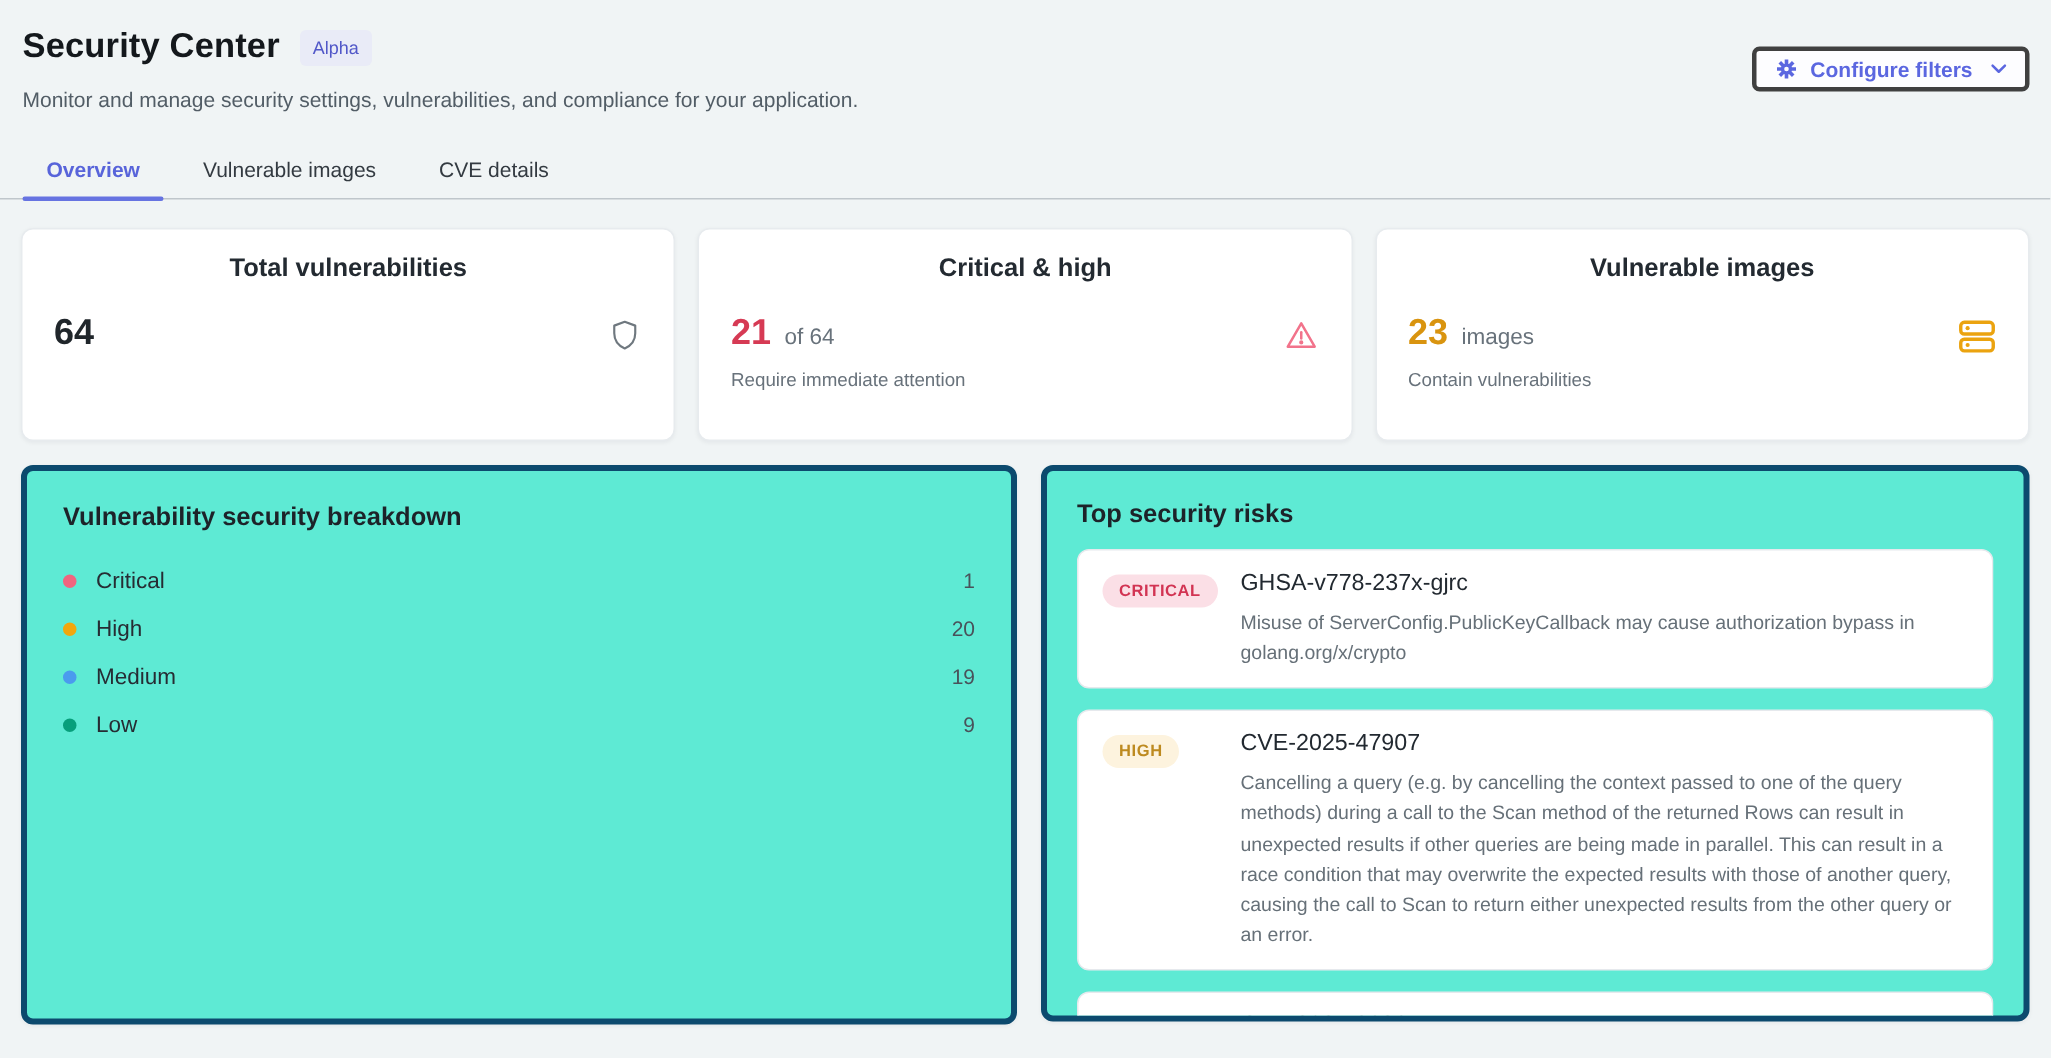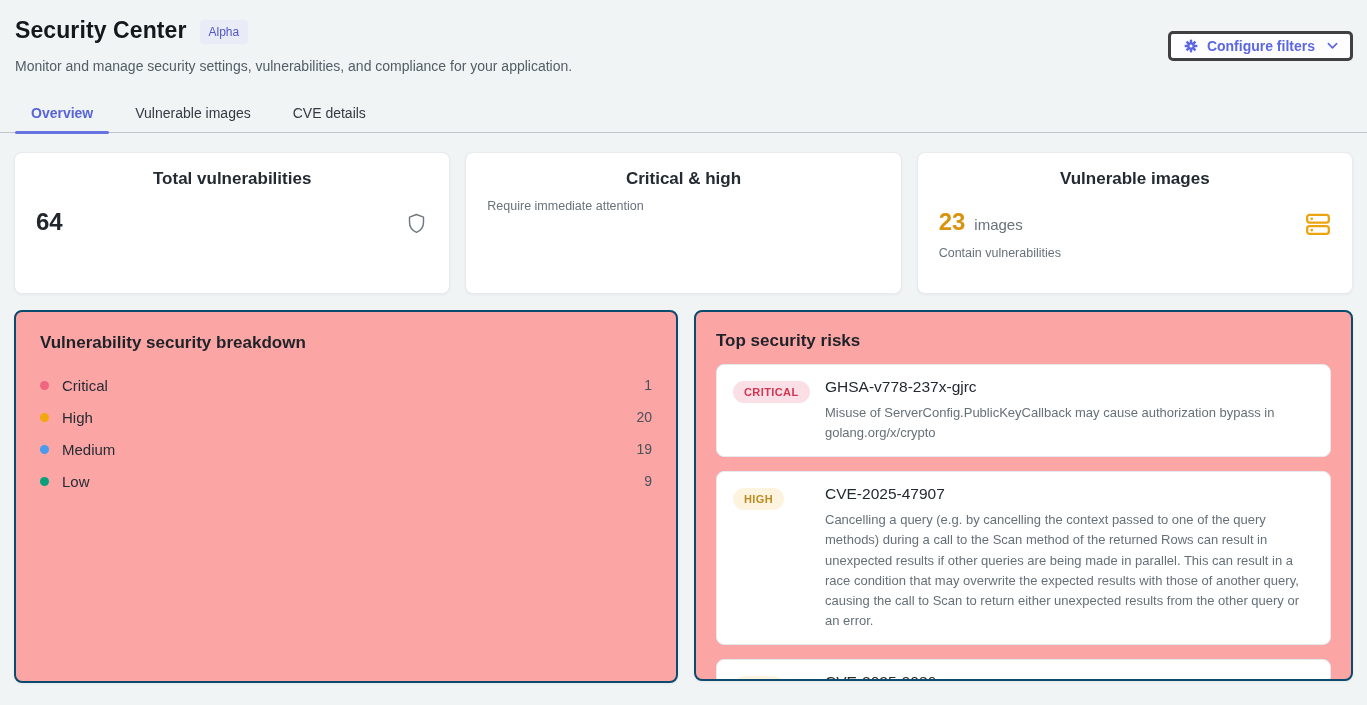--- a/index.html
+++ b/index.html
@@ -49,21 +49,21 @@
     padding: 16px 21px 14px;
   }
   .stat-title { text-align: center; font-size: 17px; font-weight: 700; color: #232a31; }
   .stat-value-row { margin-top: 19px; display: flex; align-items: flex-end; justify-content: space-between; }
   .stat-value-left { display: flex; align-items: baseline; }
   .stat-value { font-size: 24px; font-weight: 800; }
   .stat-suffix { font-size: 15px; color: #68727b; margin-left: 9px; }
   .stat-note { font-size: 12.5px; color: #68727b; margin-top: 10px; }
   .panels-row { margin-top: 16px; display: flex; gap: 16px; align-items: flex-start; }
   .panel {
-    background: #fca5a5; border: 2px solid #0c4a6e; border-radius: 8px;
+    background: #5eead4; border: 4px solid #0c4a6e; border-radius: 8px;
     box-shadow: 0 1px 3px rgba(16,24,32,.05);
   }
   .panel-title { font-size: 17px; font-weight: 600; color: #1d2329; }
   .breakdown-panel { width: 664px; height: 373px; padding: 21px 24px; }
   .breakdown-rows { margin-top: 16px; }
   .breakdown-row { display: flex; align-items: center; height: 32px; }
   .sev-dot { width: 9px; height: 9px; border-radius: 50%; flex: 0 0 auto; }
   .breakdown-label { margin-left: 13px; font-size: 15px; color: #262c33; }
   .breakdown-value { margin-left: auto; font-size: 14px; color: #49525a; }
   .risks-panel { flex: 1; height: 371px; padding: 19px 20px 18px; overflow: hidden; }
@@ -140,20 +140,33 @@
         <span class="icon">
           <svg width="23" height="25" viewBox="0 0 24 24" fill="none" stroke="#6f787f" stroke-width="1.5" stroke-linejoin="round">
             <path d="M12 2.6l7.3 2.7v5.3c0 4.8-3.1 8.7-7.3 10.6-4.2-1.9-7.3-5.8-7.3-10.6V5.3L12 2.6z"></path>
           </svg>
         </span>
       </div>
     </div>
 
     <div class="stat-card">
       <div class="stat-title">Critical &amp; high</div>
+      <div class="stat-value-row">
+        <div class="stat-value-left">
+          <span class="stat-value" style="color: rgb(214, 58, 84);">21</span>
+          <span class="stat-suffix">of 64</span>
+        </div>
+        <span class="icon">
+          <svg width="25" height="25" viewBox="0 0 24 24" fill="none" stroke="#f2738b" stroke-width="1.6" stroke-linecap="round" stroke-linejoin="round">
+            <path d="M12 4.4 L20.6 19.3 H3.4 Z"></path>
+            <line x1="12" y1="10" x2="12" y2="14"></line>
+            <circle cx="12" cy="16.6" r="0.55" fill="#f2738b"></circle>
+          </svg>
+        </span>
+      </div>
       <div class="stat-note">Require immediate attention</div>
     </div>
 
     <div class="stat-card">
       <div class="stat-title">Vulnerable images</div>
       <div class="stat-value-row">
         <div class="stat-value-left">
           <span class="stat-value" style="color: rgb(217, 148, 15);">23</span>
           <span class="stat-suffix">images</span>
         </div>

